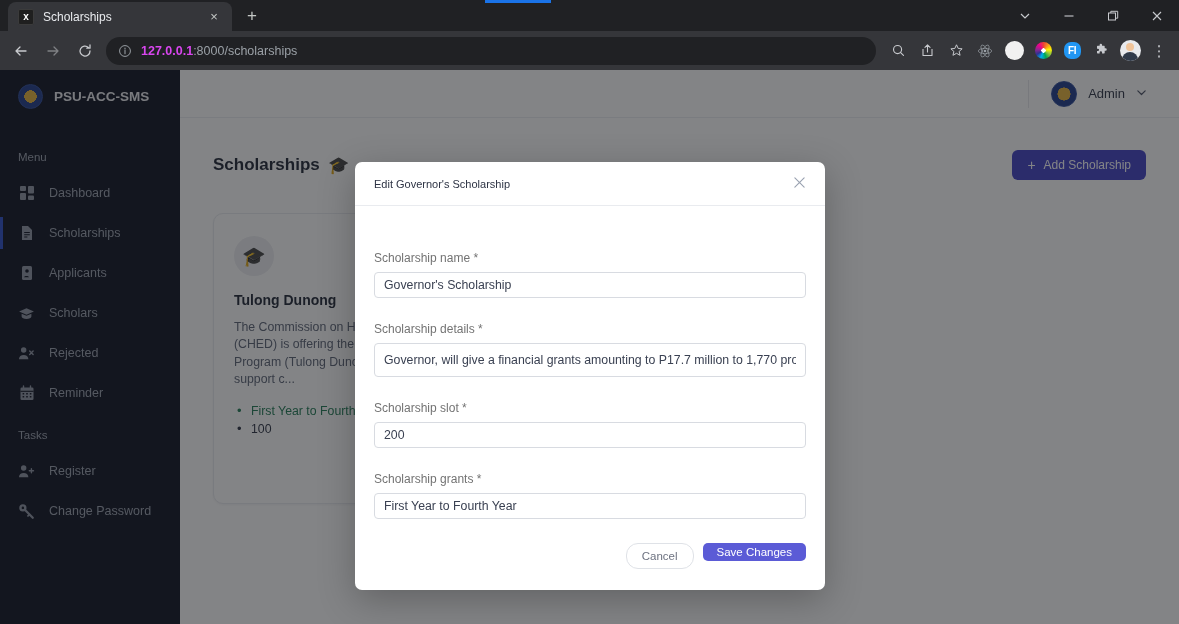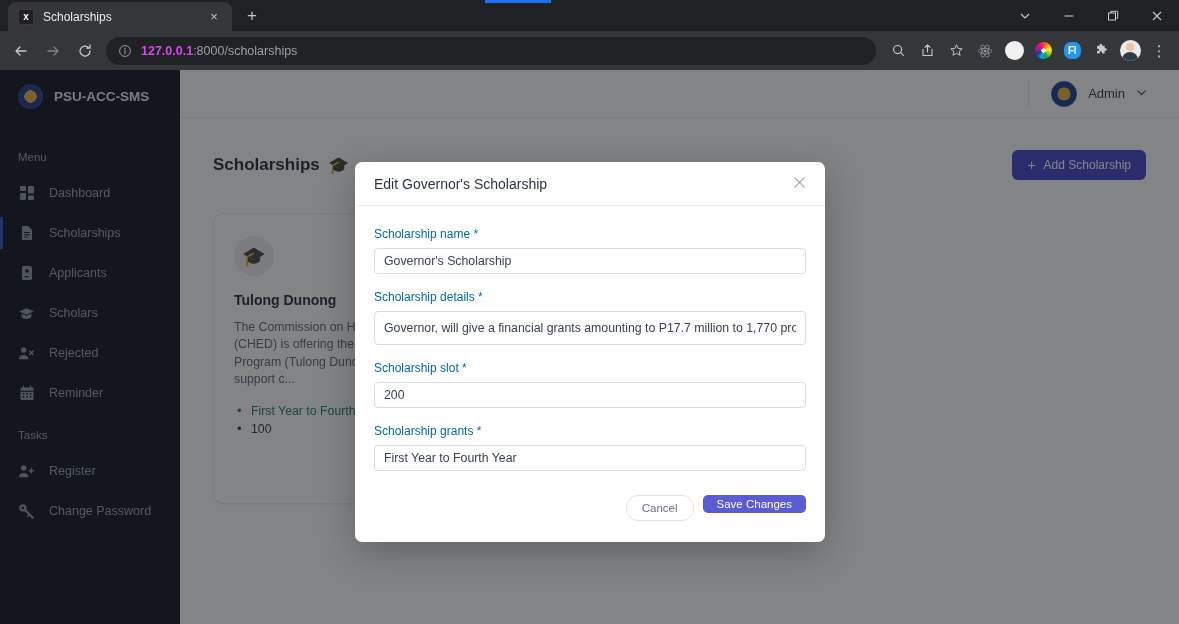--- a/index.html
+++ b/index.html
@@ -210,25 +210,25 @@
   .modal {
     position: absolute; left: 355px; top: 162px; width: 470px;
     background: #fff; border-radius: 7px; z-index: 20;
     box-shadow: 0 10px 36px rgba(0,0,0,.26);
     overflow: hidden;
   }
   .modal-head {
     height: 44px; display: flex; align-items: center; justify-content: space-between;
     padding: 0 19px; border-bottom: 1px solid #e9ebef;
   }
-  .modal-title { font-size: 14px; color: #2d3344; }
+  .modal-title { font-size: 11px; color: #2d3344; }
   .modal-close { color: #9aa2b1; font-size: 15px; line-height: 1; }
   .modal-body { padding: 21px 19px 0 19px; }
   .field { margin-bottom: 16px; }
-  .field-label { font-size: 12px; color: #0369a1; display: block; margin-bottom: 7px; }
+  .field-label { font-size: 12px; color: #737373; display: block; margin-bottom: 7px; margin-top: 24px; }
   .field-input {
     width: 100%; height: 26px; border: 1px solid #d8dbe1; border-radius: 4px;
     padding: 0 9px; font-size: 12.3px; color: #3a4152; background: #fff;
     font-family: "Liberation Sans", sans-serif; outline: none;
   }
   .field-input.tall { height: 34px; }
   .modal-foot {
     display: flex; justify-content: flex-end; gap: 9px;
     padding: 8px 19px 21px 19px;
   }

